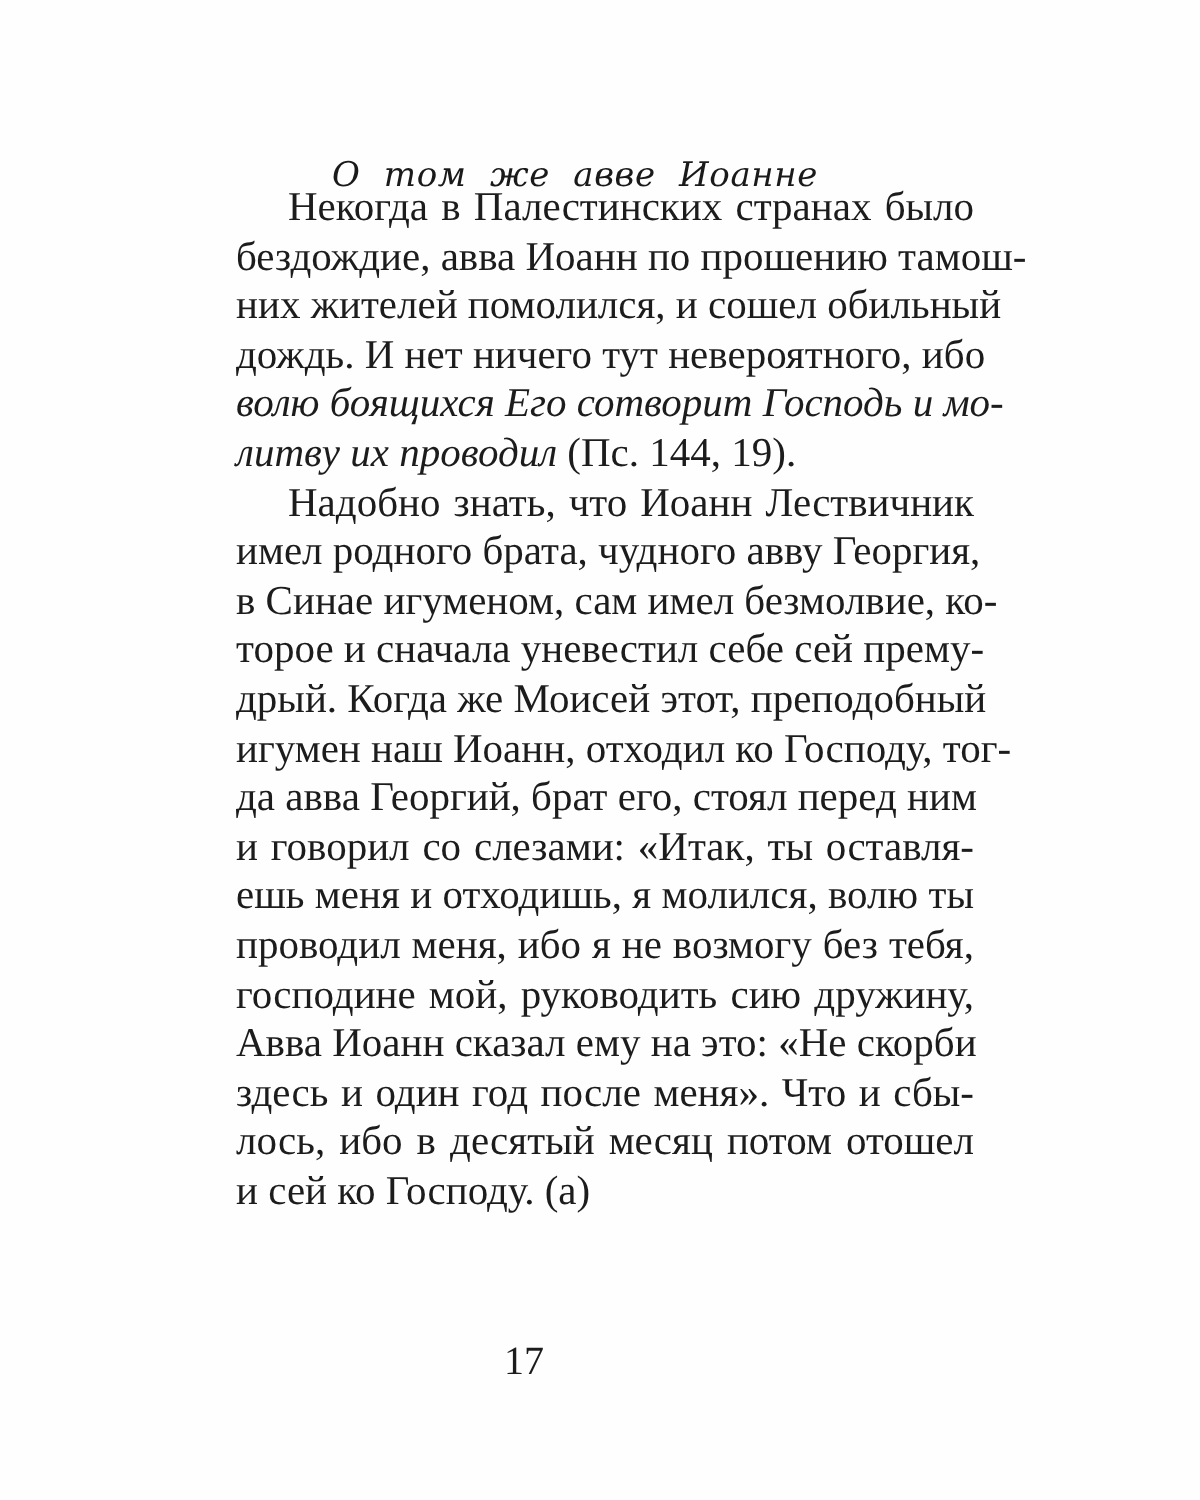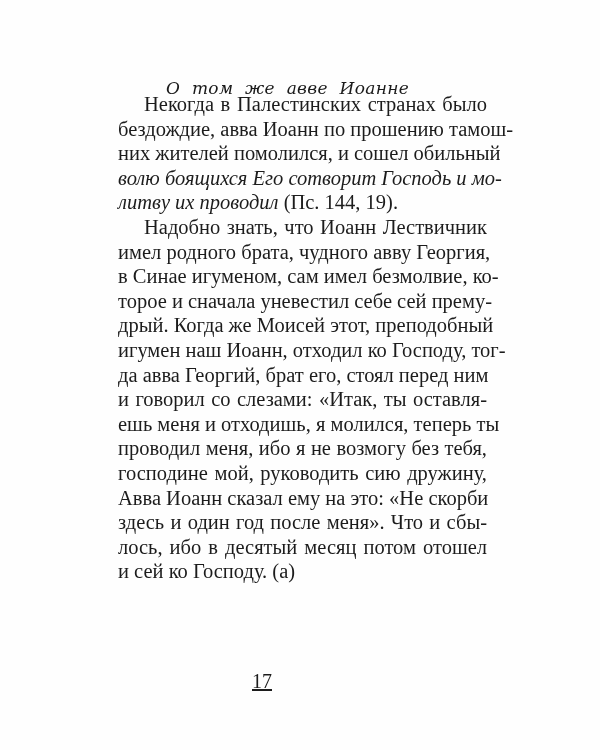--- a/index.html
+++ b/index.html
@@ -14,46 +14,47 @@
     position: absolute; left: 103px; width: 369px; top: 92px;
     font-family: "Liberation Serif", serif; font-size: 20.5px; line-height: 24.6px;
     color: #1c1c1c; text-align: justify; margin-left: 15px;
   }
   .line { display: block; white-space: nowrap; text-align: justify; text-align-last: justify; height: 24.6px; }
   .line.last { text-align-last: left; }
   .indent { padding-left: 26px; }
   .it { font-style: italic; }
   .pagenum {
     position: absolute; left: 0; width: 524px; top: 670px; text-align: center;
-    font-family: "Liberation Serif", serif; font-size: 20px; color: #1c1c1c; text-decoration: underline;
+    font-family: "Liberation Serif", serif; font-size: 20px; color: #1c1c1c;
   }
 </style>
 </head>
 <body>
 
 <div class="page">
   <div class="title">О том же авве Иоанне</div>
 
   <div class="body">
 
     <span class="line indent">Некогда в Палестинских странах было</span>
     <span class="line">бездождие, авва Иоанн по прошению тамош-</span>
     <span class="line">них жителей помолился, и сошел обильный</span>
+    <span class="line">дождь. И нет ничего тут невероятного, ибо</span>
     <span class="line it">волю боящихся Его сотворит Господь и мо-</span>
     <span class="line last"><span class="it">литву их проводил</span><span> (Пс. 144, 19).</span></span>
 
     <span class="line indent">Надобно знать, что Иоанн Лествичник</span>
     <span class="line">имел родного брата, чудного авву Георгия,</span>
     <span class="line">в Синае игуменом, сам имел безмолвие, ко-</span>
     <span class="line">торое и сначала уневестил себе сей прему-</span>
     <span class="line">дрый. Когда же Моисей этот, преподобный</span>
     <span class="line">игумен наш Иоанн, отходил ко Господу, тог-</span>
     <span class="line">да авва Георгий, брат его, стоял перед ним</span>
     <span class="line">и говорил со слезами: «Итак, ты оставля-</span>
-    <span class="line">ешь меня и отходишь, я молился, теперь ты</span>
+    <span class="line">ешь меня и отходишь, я молился, волю ты</span>
     <span class="line">проводил меня, ибо я не возмогу без тебя,</span>
     <span class="line">господине мой, руководить сию дружину,</span>
     <span class="line">Авва Иоанн сказал ему на это: «Не скорби</span>
     <span class="line">здесь и один год после меня». Что и сбы-</span>
     <span class="line">лось, ибо в десятый месяц потом отошел</span>
     <span class="line last">и сей ко Господу. (а)</span>
   </div>
 
   <div class="pagenum">17</div>
 </div>

